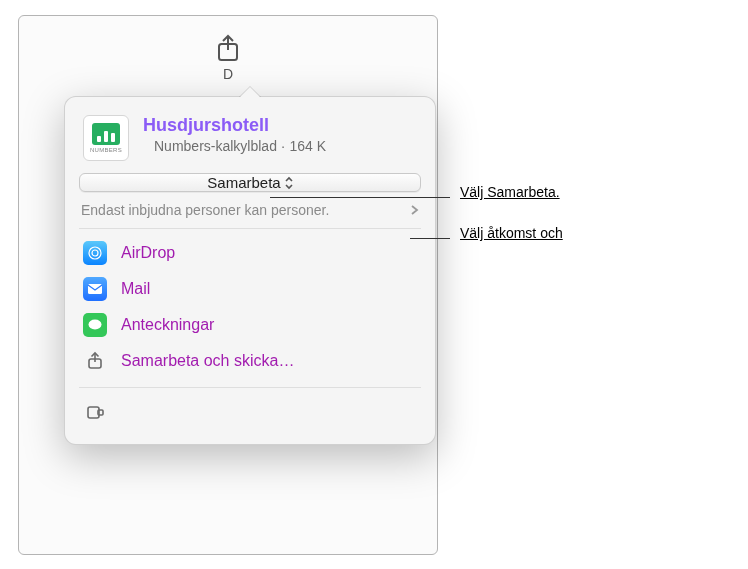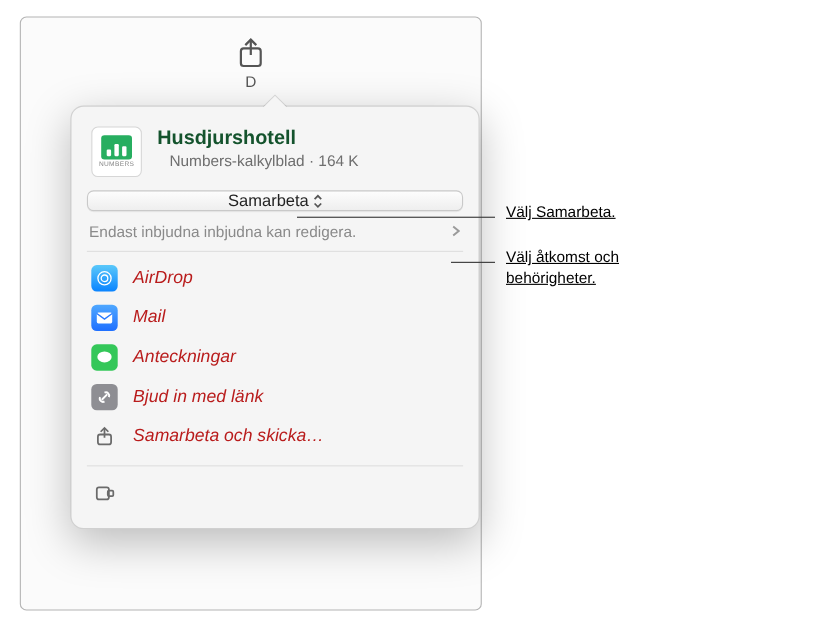--- a/index.html
+++ b/index.html
@@ -76,21 +76,21 @@
     background: #27ae60;
     border-radius: 3px;
     display:flex; align-items:flex-end; justify-content:space-around;
     padding: 3px 3px;
   }
   .doc-icon .bars span { width:4px; background:#fff; border-radius:1px; }
   .doc-icon .bars span:nth-child(1){height:40%;}
   .doc-icon .bars span:nth-child(2){height:70%;}
   .doc-icon .bars span:nth-child(3){height:55%;}
   .doc-icon .lbl { font-size: 6px; color:#888; margin-top:2px; letter-spacing:0.3px;}
-  .doc-title { font-size: 18px; font-weight: 700; color:#14532d; }
+  .doc-title { font-size: 18px; font-weight: 700; color:#8b5cf6; }
   .doc-meta { font-size: 14px; color:#6e6e6e; margin-top:2px;margin-left:11px; }
   .collab-select {
     margin: 0 14px;
     height: 19px;
     border: 1px solid #c9c9c9;
     border-radius: 6px;
     background: linear-gradient(#fdfdfd,#eeeeee);
     display:flex; align-items:center; justify-content:center;
     padding: 0 6px 0 10px;
     font-size: 15px;
@@ -111,23 +111,22 @@
   }
   .chev svg { display:block; }
   .divider {
     height:1px; background:#dedede; margin: 0 14px;
   }
   .share-list { padding: 6px 0; }
   .share-item {
     display:flex; align-items:center;
     padding: 6px 18px;
     font-size: 16px;
-    color:#b91c1c;
+    color:#a21caf;
     cursor: default;
-    font-style: italic;
   }
   .share-item .ic {
     width: 24px; height: 24px;
     border-radius: 5px;
     margin-right: 14px;
     display:flex; align-items:center; justify-content:center;
     flex-shrink:0;
   }
   .ic-airdrop { background: linear-gradient(#5ac8fa,#0a84ff); }
   .ic-mail { background: linear-gradient(#4fa8ff,#1f6fff); }
@@ -197,21 +196,21 @@
       <span>Samarbeta</span>
       <span class="updown">
         <svg width="10" height="14" viewBox="0 0 10 14">
           <polyline points="2,5 5,2 8,5" fill="none" stroke="#555" stroke-width="1.6"></polyline>
           <polyline points="2,9 5,12 8,9" fill="none" stroke="#555" stroke-width="1.6"></polyline>
         </svg>
       </span>
     </div>
 
     <div class="perm-row">
-      <span>Endast inbjudna inbjudna kan redigera.</span>
+      <span>Endast inbjudna personer kan personer.</span>
       <span class="chev">
         <svg width="9" height="12" viewBox="0 0 9 12">
           <polyline points="2,2 7,6 2,10" fill="none" stroke="#9a9a9a" stroke-width="1.8"></polyline>
         </svg>
       </span>
     </div>
 
     <div class="divider"></div>
 
     <div class="share-list">
@@ -239,30 +238,20 @@
       <div class="share-item">
         <span class="ic ic-messages">
           <svg width="16" height="14" viewBox="0 0 16 14">
               <ellipse cx="8" cy="6.5" rx="6.5" ry="5" fill="#fff"></ellipse>
             </svg>
         </span>
         <span>Anteckningar</span>
       </div>
 
 
-      <div class="share-item">
-        <span class="ic ic-link">
-          <svg width="16" height="16" viewBox="0 0 16 16">
-              <path d="M6 10 L10 6" stroke="#fff" stroke-width="1.8" stroke-linecap="round"></path>
-              <path d="M8 4 a3 3 0 0 1 4 4" fill="none" stroke="#fff" stroke-width="1.8"></path>
-              <path d="M8 12 a3 3 0 0 1 -4 -4" fill="none" stroke="#fff" stroke-width="1.8"></path>
-            </svg>
-        </span>
-        <span>Bjud in med länk</span>
-      </div>
 
       <div class="share-item">
         <span class="ic ic-export">
           <svg width="20" height="20" viewBox="0 0 20 20">
               <rect x="4" y="8" width="12" height="9" rx="2" fill="none" stroke="#6b6b6b" stroke-width="1.6"></rect>
               <line x1="10" y1="2" x2="10" y2="11" stroke="#6b6b6b" stroke-width="1.6"></line>
               <polyline points="6.5,5.5 10,2 13.5,5.5" fill="none" stroke="#6b6b6b" stroke-width="1.6"></polyline>
             </svg>
         </span>
         <span>Samarbeta och skicka…</span>
@@ -286,14 +275,13 @@
 </div>
 
 <div class="callout-line" style="left:270px; top:197px; width:180px;"></div>
 <div class="callout" style="left:460px; top:183px;">
   <span>Välj Samarbeta.</span>
 </div>
 
 <div class="callout-line" style="left:410px; top:238px; width:40px;"></div>
 <div class="callout" style="left:460px; top:224px;">
   <div>Välj åtkomst och</div>
-  <div>behörigheter.</div>
 </div>
 
 </body></html>

